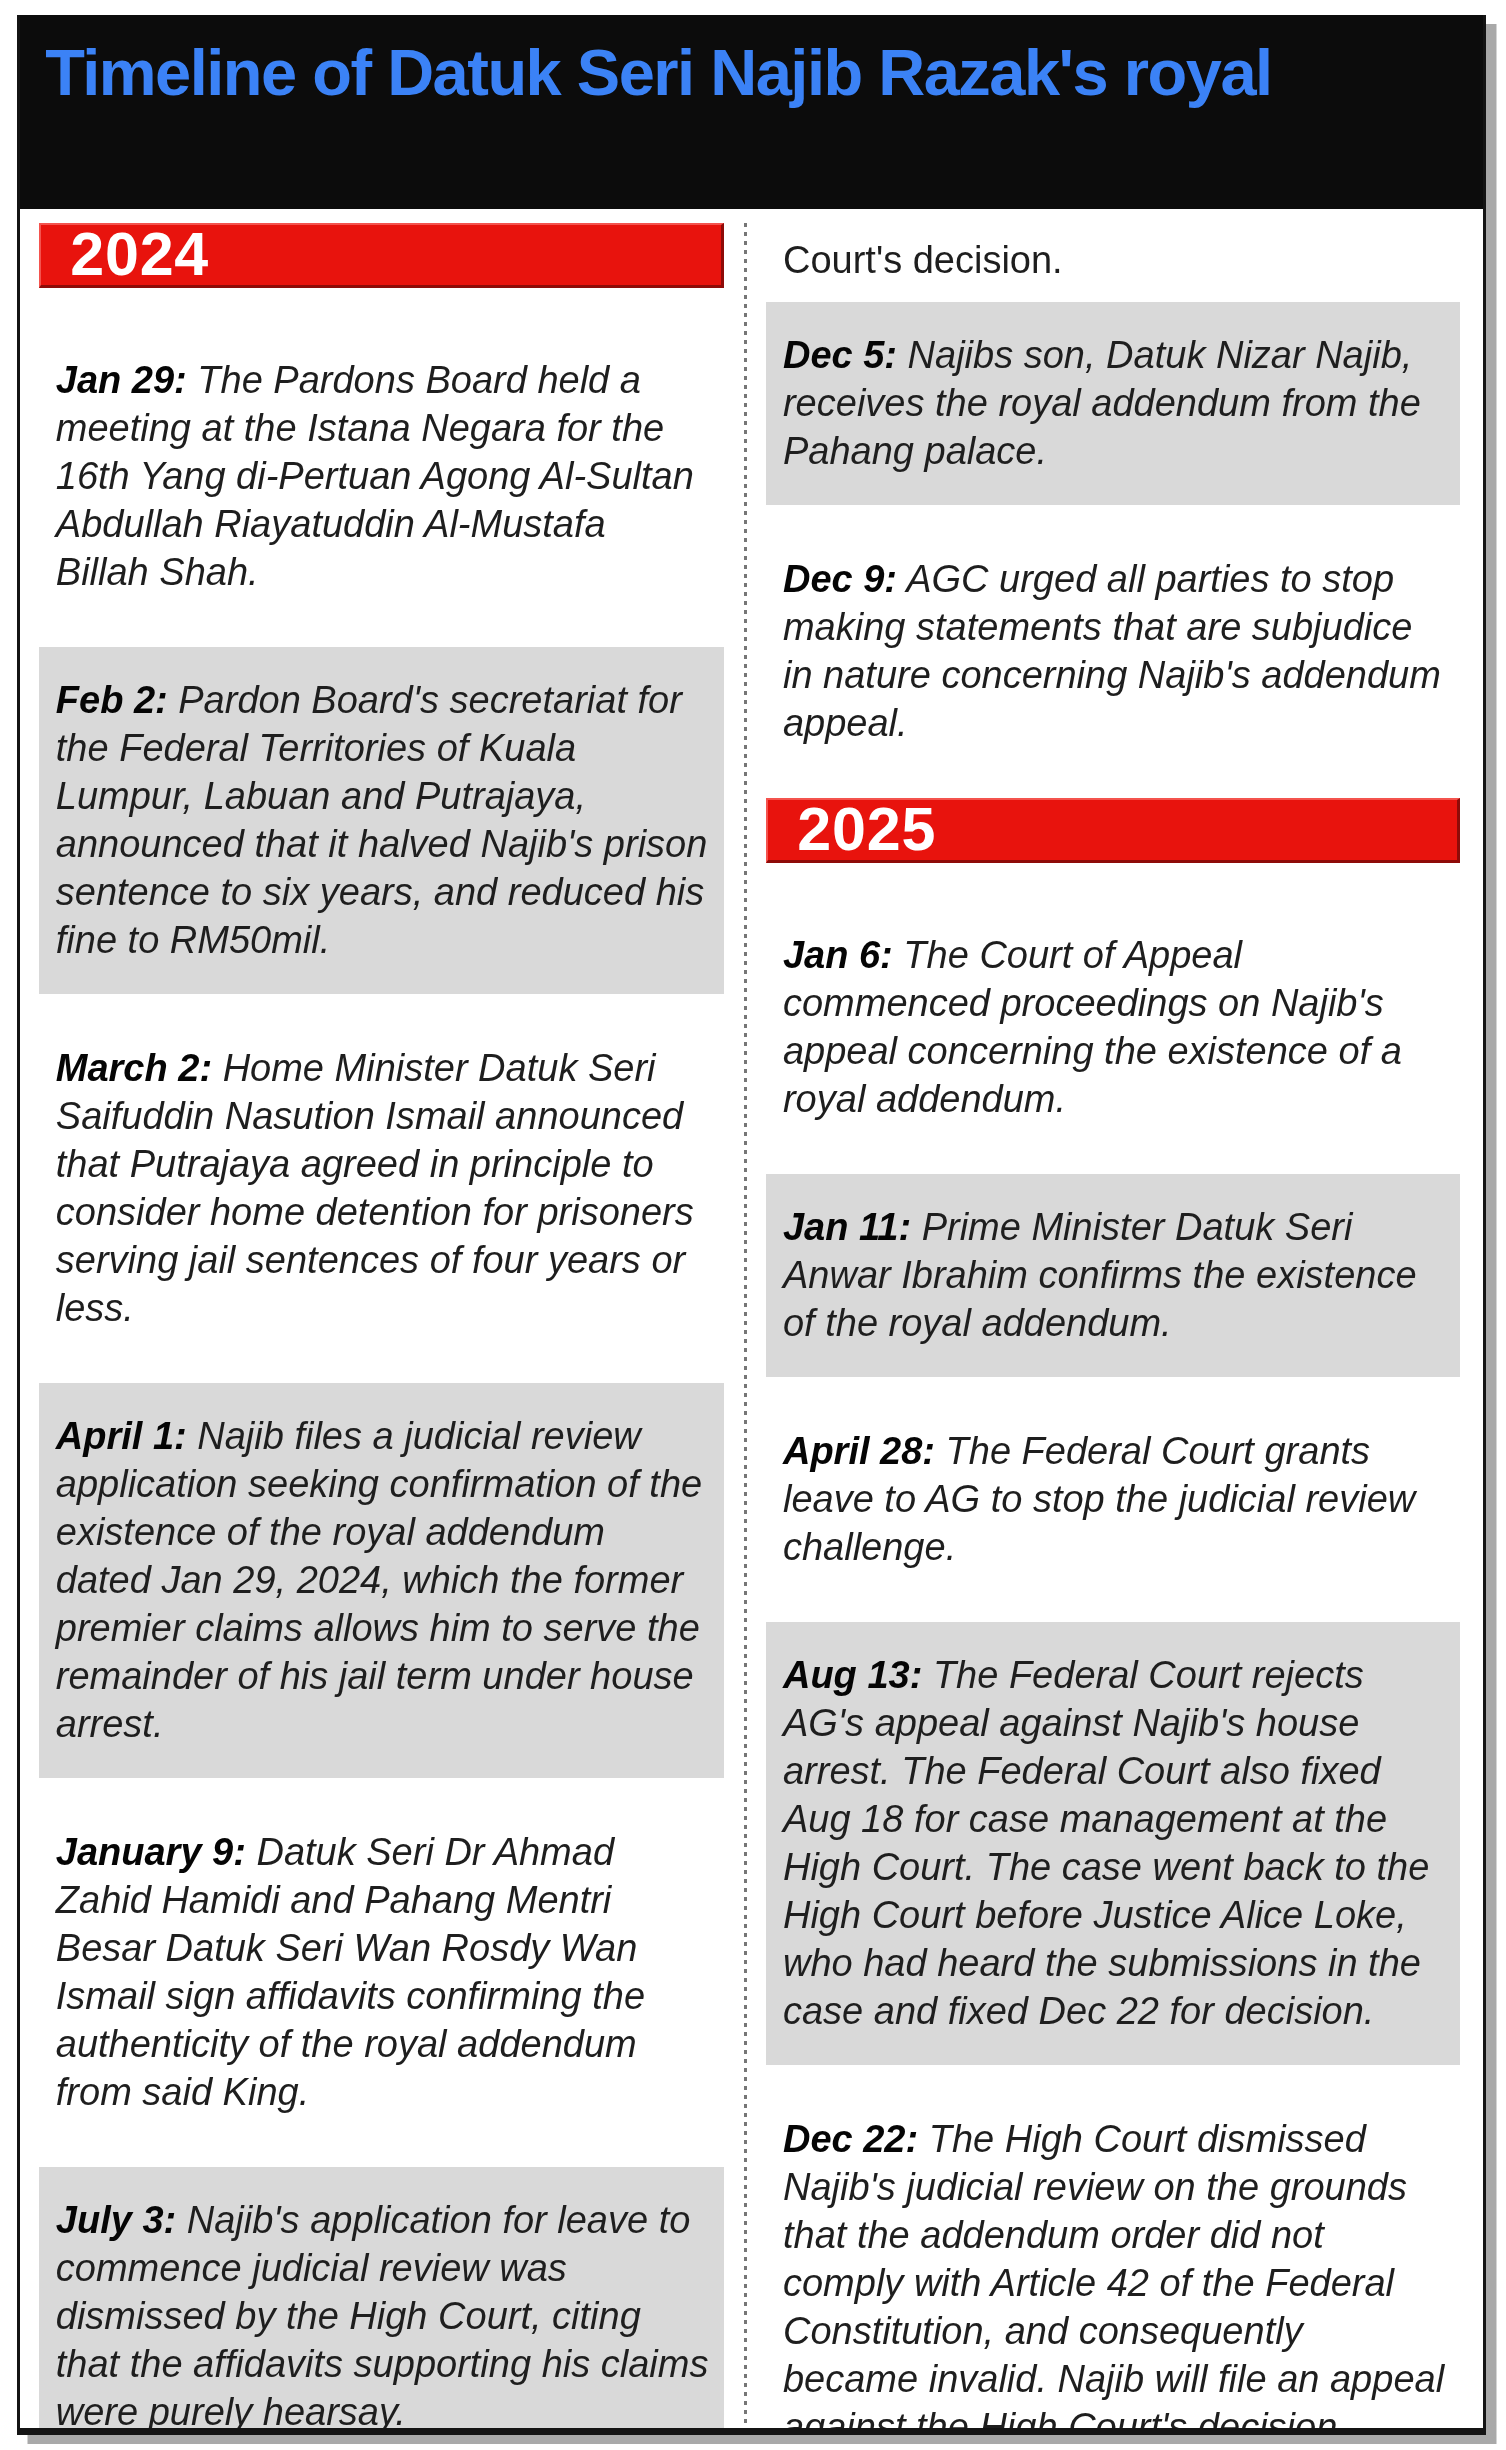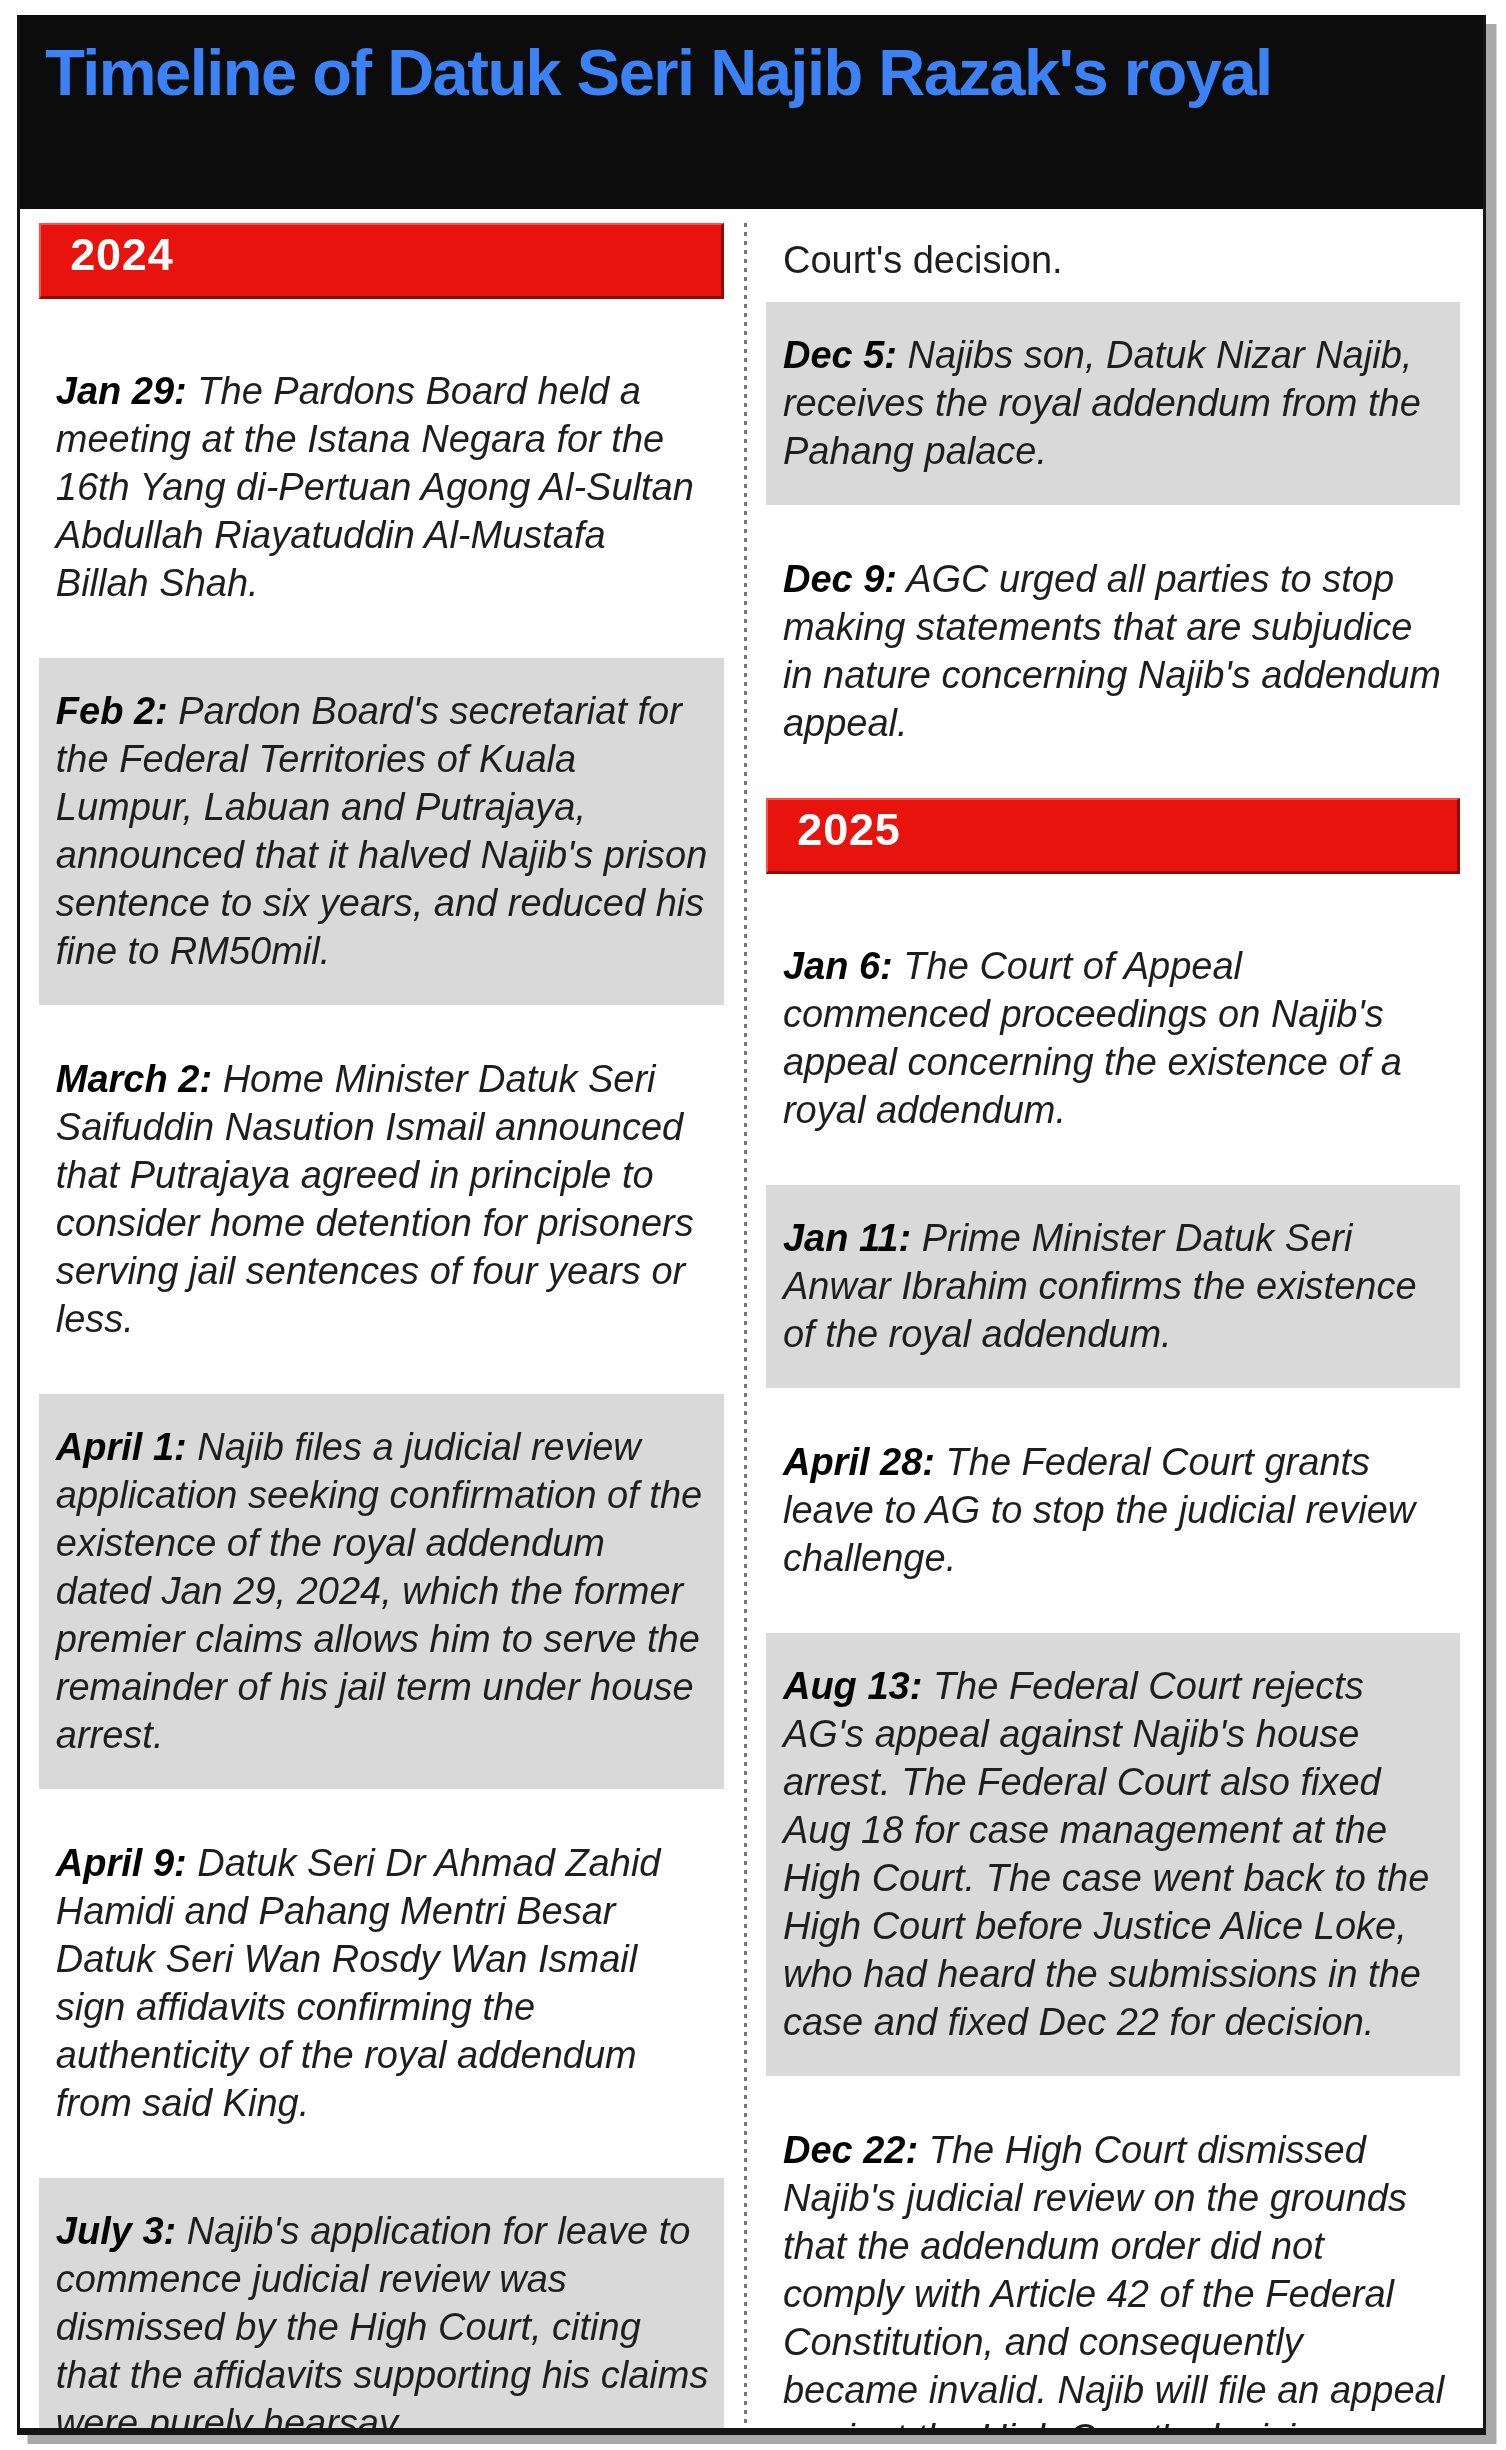--- a/index.html
+++ b/index.html
@@ -46,25 +46,25 @@
   .col.left{width:49.5%;padding:0 19.6px 0 19.6px;}
   .col.right{flex:1;padding:0 22.6px 0 19.6px;}
   .divider{
     width:3px;
     background-image:repeating-linear-gradient(to bottom,#767676 0 3.8px,transparent 3.8px 9px);
     background-repeat:repeat-y;
     background-size:3px 100%;
   }
   .year-bar{
     box-sizing:border-box;
-    height:76px;
+    height:65px;
     line-height:59px;
     background:var(--accent-red,#e8130d);
     color:#ffffff;
-    font-size:45px;
+    font-size:61px;
     font-weight:bold;
     padding-left:29px;
     margin:0 0 39px 0;
     border-top:2.3px solid #f4534e;
     border-left:2.3px solid #f4534e;
     border-bottom:3.8px solid #8e0b08;
     border-right:3.8px solid #8e0b08;
     letter-spacing:0.8px;
   }
   .entry{
@@ -119,21 +119,21 @@
         <span class="date">March 2:</span>
         <span>Home Minister Datuk Seri Saifuddin Nasution Ismail announced that Putrajaya agreed in principle to consider home detention for prisoners serving jail sentences of four years or less.</span>
       </div>
 
       <div class="entry shaded">
         <span class="date">April 1:</span>
         <span>Najib files a judicial review application seeking confirmation of the existence of the royal addendum dated Jan 29, 2024, which the former premier claims allows him to serve the remainder of his jail term under house arrest.</span>
       </div>
 
       <div class="entry">
-        <span class="date">April 9:</span>
+        <span class="date">January 9:</span>
         <span>Datuk Seri Dr Ahmad Zahid Hamidi and Pahang Mentri Besar Datuk Seri Wan Rosdy Wan Ismail sign affidavits confirming the authenticity of the royal addendum from said King.</span>
       </div>
 
       <div class="entry shaded">
         <span class="date">July 3:</span>
         <span>Najib's application for leave to commence judicial review was dismissed by the High Court, citing that the affidavits supporting his claims were purely hearsay.</span>
       </div>
 
     </div>
 

